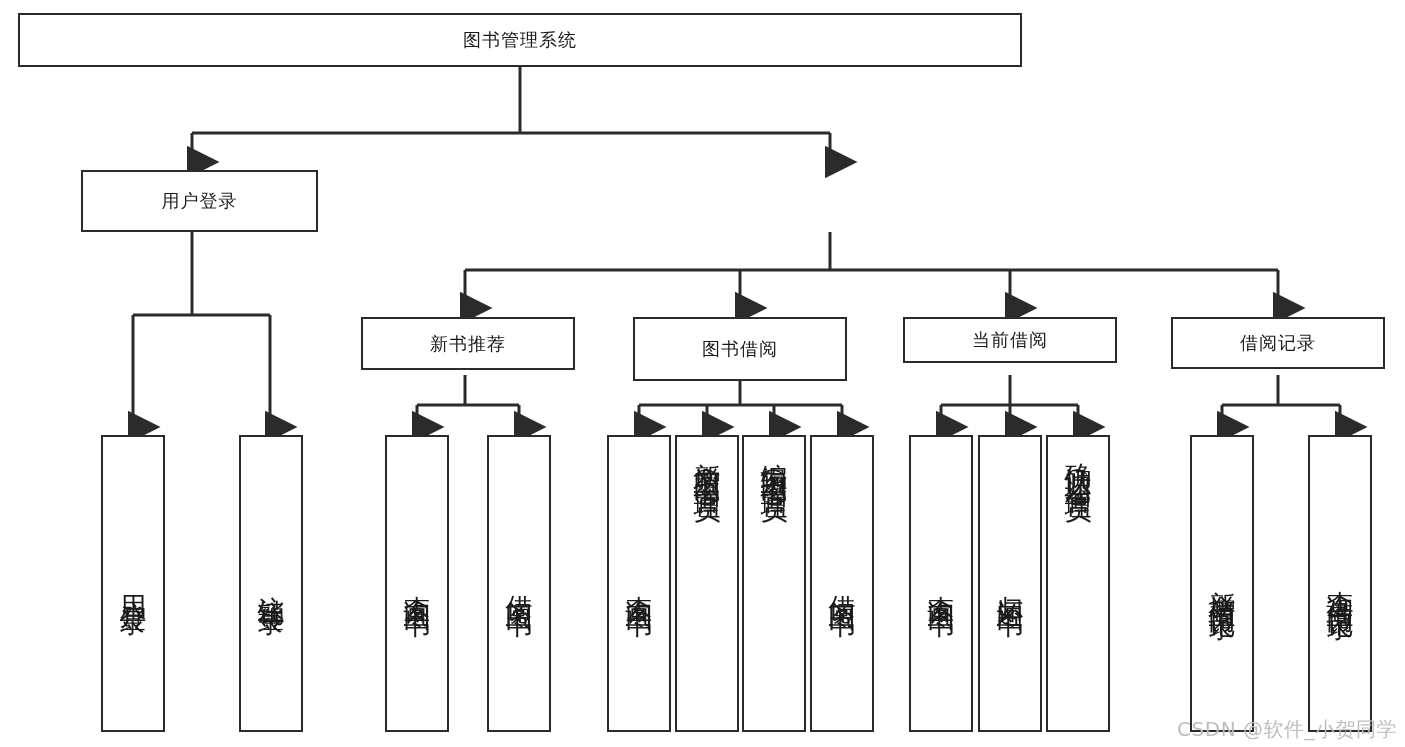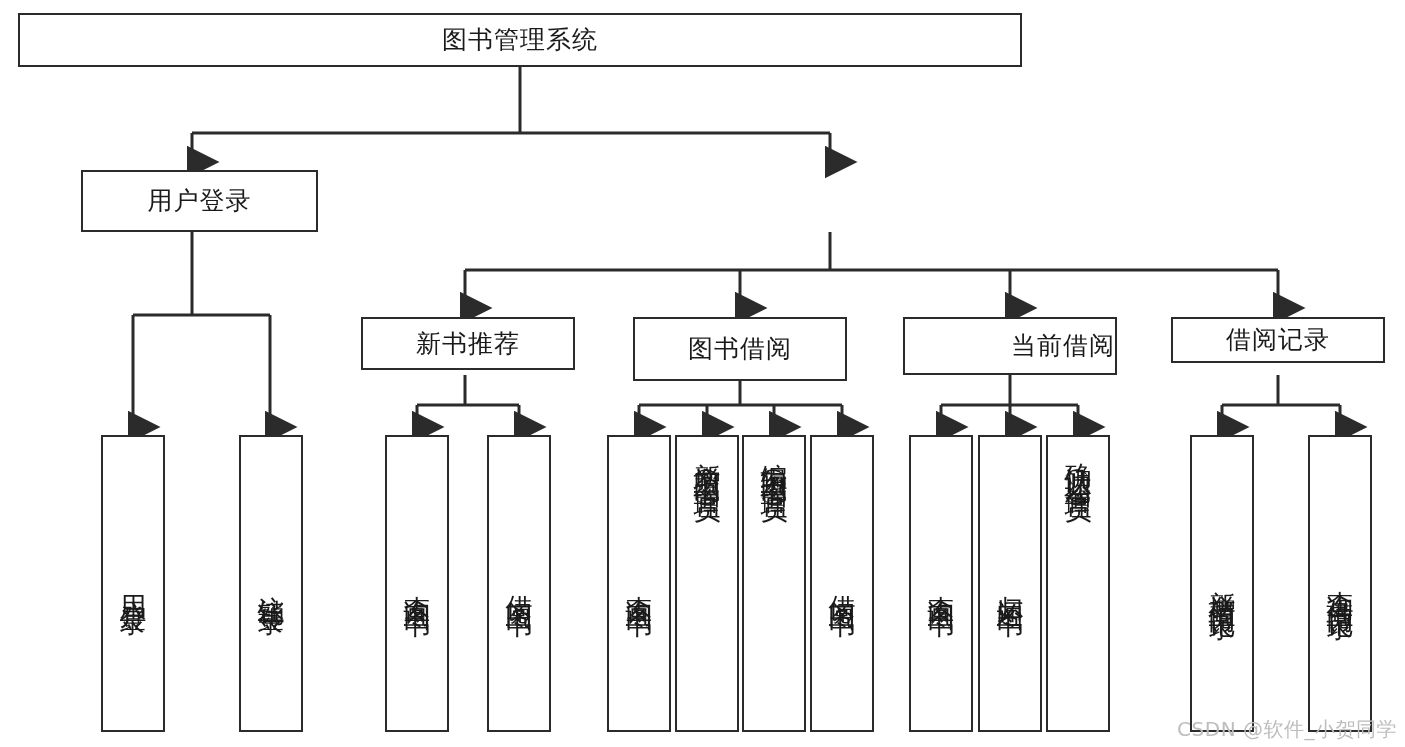--- a/index.html
+++ b/index.html
@@ -33,21 +33,21 @@
     display: flex;
     align-items: center;
     justify-content: center;
     color: #1a1a1a;
   }
   .node .label {
     display: block;
     letter-spacing: 1px;
   }
   .node.horiz .label {
-    font-size: 25px;
+    font-size: 18px;
     line-height: 1.1;
     white-space: nowrap;
   }
   .node.vert {
     align-items: center;
     justify-content: center;
   }
   .node.vert .label {
     writing-mode: vertical-rl;
     text-orientation: upright;
@@ -136,24 +136,24 @@
   <div class="node horiz" style="left:81px; top:170px; width:237px; height:62px;">
     <span class="label">用户登录</span>
   </div>
 
   <div class="node horiz" style="left:361px; top:317px; width:214px; height:53px;">
     <span class="label">新书推荐</span>
   </div>
   <div class="node horiz" style="left:633px; top:317px; width:214px; height:64px;">
     <span class="label">图书借阅</span>
   </div>
-  <div class="node horiz" style="left:903px; top:317px; width:214px; height:58px;justify-content:flex-end;">
+  <div class="node horiz" style="left:903px; top:317px; width:214px; height:46px;">
     <span class="label">当前借阅</span>
   </div>
-  <div class="node horiz" style="left:1171px; top:317px; width:214px; height:46px;">
+  <div class="node horiz" style="left:1171px; top:317px; width:214px; height:52px;">
     <span class="label">借阅记录</span>
   </div>
 
   <div class="node vert" style="left:101px; top:435px; width:64px; height:297px;">
     <span class="label">用户登录</span>
   </div>
   <div class="node vert" style="left:239px; top:435px; width:64px; height:297px;">
     <span class="label">注销登录</span>
   </div>
 

